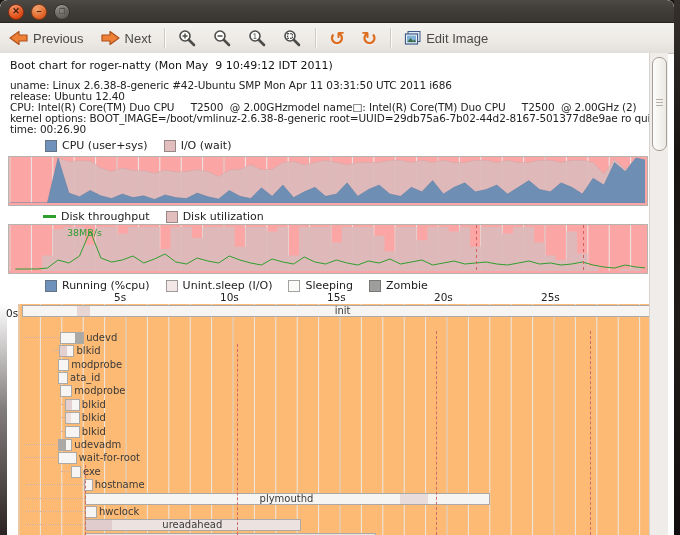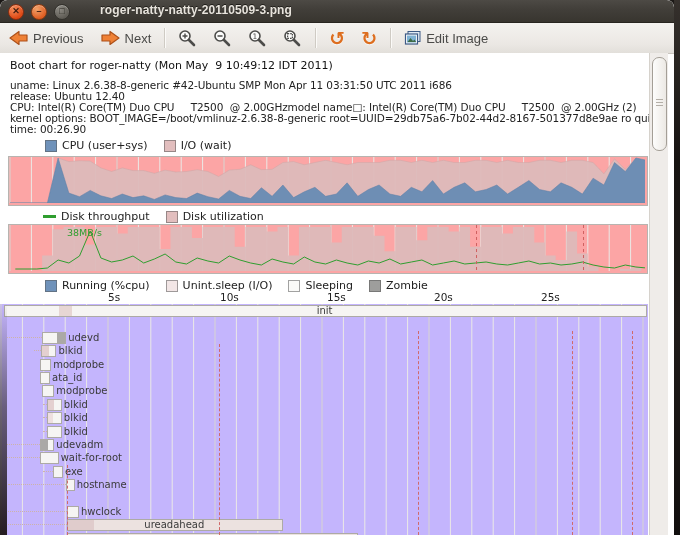--- a/index.html
+++ b/index.html
@@ -39,21 +39,21 @@
   .bc-line{position:absolute;left:10px;font-size:10.5px;color:#222;white-space:pre;letter-spacing:-0.1px;}
   .legend{position:absolute;left:12px;display:flex;align-items:flex-start;font-size:11px;color:#222;padding-left:33px;}
   .leg-item{display:flex;align-items:center;margin-right:16px;}
   .swatch{width:10px;height:10px;margin-right:5px;border:1px solid rgba(90,90,90,.55);}
   .swatch.line{width:13px;height:3px;border:none;}
   .chartbox{position:absolute;left:8px;width:638px;height:48px;border:1px solid #b7b4b0;background:#fca5a5;}
   .chartbox svg{display:block;}
   
   .axis{position:absolute;left:0;top:238px;width:656px;height:12px;}
   .tick-label{position:absolute;top:0;font-size:10.5px;color:#222;}
-  .proc{position:absolute;left:0;top:251px;width:648px;height:231px;overflow:hidden;background:#c4b5fd;}
+  .proc{position:absolute;left:18px;top:251px;width:648px;height:231px;overflow:hidden;background:#fdba74;}
   .proc svg.grid{position:absolute;left:0;top:0;}
   .proc-row{position:absolute;left:0;width:100%;height:13.4px;}
   .proc-bar{position:absolute;top:1px;height:10px;background:#f6f5f3;border:1px solid #adaaa5;}
   .proc-bar.stripes{background:repeating-linear-gradient(90deg,#a3b4c4 0 1px,#eef0f1 1px 4px);}
   .seg{position:absolute;top:0;height:100%;}
   .proc-label{position:absolute;top:1px;font-size:10px;line-height:12px;color:#3a3a3a;white-space:nowrap;}
   .conn{position:absolute;top:6px;border-top:1px dotted #cdb3a9;}
   .marker{position:absolute;width:0;border-left:1px dashed #d06a6a;}
   .left-shade{position:absolute;left:0;top:250px;width:7px;height:232px;
     background:linear-gradient(180deg,rgba(30,22,20,0) 0%,rgba(30,22,20,.55) 45%,rgba(20,12,10,.9) 100%);}
@@ -68,21 +68,20 @@
 </head>
 <body>
 
 <div class="screen">
   <div class="window">
 
     <div class="titlebar">
       <div class="winbtn close">✕</div>
       <div class="winbtn min">–</div>
       <div class="winbtn max">□</div>
-      <div class="win-title">roger-natty-natty-20110509-3.png</div>
     </div>
 
     <div class="toolbar">
       <button class="tb-btn">
         <svg width="21" height="16" viewBox="0 0 21 16">
             <path d="M2 8 L11 1.5 L11 5 L19 5 L19 11 L11 11 L11 14.5 Z" fill="#ef8136" stroke="#ad511a" stroke-width="1.2" stroke-linejoin="round"></path>
           </svg>
         <span>Previous</span>
       </button>
       <button class="tb-btn">
@@ -259,21 +258,21 @@
               <span class="swatch" style="background: rgb(250, 250, 248);"></span>
               <span class="leg-label">Sleeping</span>
             </span>
             <span class="leg-item">
               <span class="swatch" style="background: rgb(158, 158, 156);"></span>
               <span class="leg-label">Zombie</span>
             </span>
           </div>
         <div class="axis" id="time-axis">
             <span class="tick-label" style="left: 6px; margin-top: 16px;">0s</span>
-            <span class="tick-label" style="left: 108px;">5s</span>
+            <span class="tick-label" style="left: 114px;">5s</span>
             <span class="tick-label" style="left: 220px;">10s</span>
             <span class="tick-label" style="left: 327px;">15s</span>
             <span class="tick-label" style="left: 434px;">20s</span>
             <span class="tick-label" style="left: 541px;">25s</span>
           </div>
         <div class="proc" id="proc-chart">
             <svg width="648" height="231" viewBox="0 0 648 231" class="grid">
               <line x1="1" y1="0" x2="1" y2="231" stroke="#d8d5d1" stroke-width="1"></line>
               <line x1="22.4" y1="0" x2="22.4" y2="231" stroke="#ebe9e6" stroke-width="1"></line>
               <line x1="43.8" y1="0" x2="43.8" y2="231" stroke="#ebe9e6" stroke-width="1"></line>
@@ -372,20 +371,27 @@
             <div class="proc-row" style="top: 174.2px;">
               <div class="conn" style="left: 8.49px; width: 57.78px;"></div>
               <div class="proc-bar" style="left: 66.27px; width: 6.42px;"></div>
               <span class="proc-label" style="left: 76.69px;">hostname</span>
             </div>
             <div class="proc-row" style="top: 160.8px;">
               <div class="conn" style="left: 42.73px; width: 10.7px;"></div>
               <div class="proc-bar" style="left: 53.43px; width: 7.49px;"></div>
               <span class="proc-label" style="left: 64.92px;">exe</span>
             </div>
+            <div class="proc-row" style="top: 187.6px;">
+              <div class="conn" style="left: 8.49px; width: 58.85px;"></div>
+              <div class="proc-bar" style="left: 67.34px; width: 402.32px;">
+                <div class="seg" style="left: 78%; width: 7%; background: rgb(233, 220, 220);"></div>
+              </div>
+              <span class="proc-label" style="left: 67.34px; width: 402.32px; text-align: center;">plymouthd</span>
+            </div>
             <div class="proc-row" style="top: 201px;">
               <div class="conn" style="left: 8.49px; width: 58.85px;"></div>
               <div class="proc-bar" style="left: 67.34px; width: 9.63px;"></div>
               <span class="proc-label" style="left: 80.97px;">hwclock</span>
             </div>
             <div class="proc-row" style="top: 214.4px;">
               <div class="conn" style="left: 8.49px; width: 58.85px;"></div>
               <div class="proc-bar" style="left: 67.34px; width: 214px; background: rgb(236, 226, 224);">
                 <div class="seg" style="left: 0%; width: 12%; background: rgb(224, 204, 204);"></div>
               </div>

